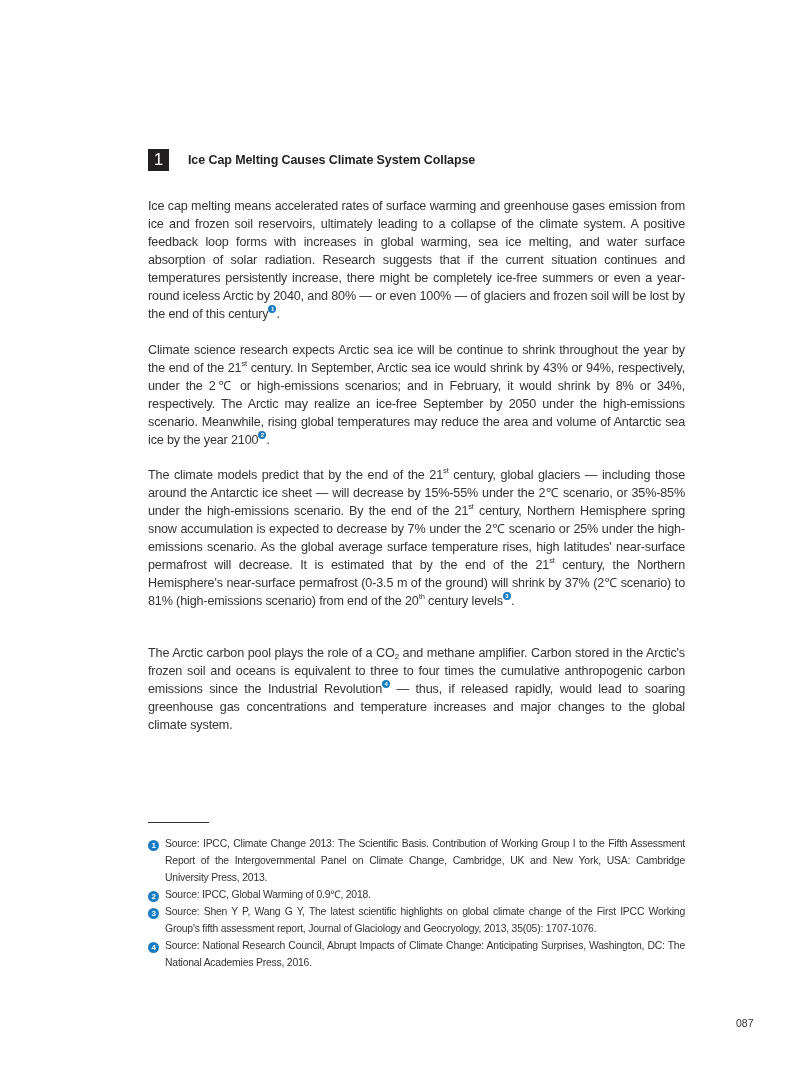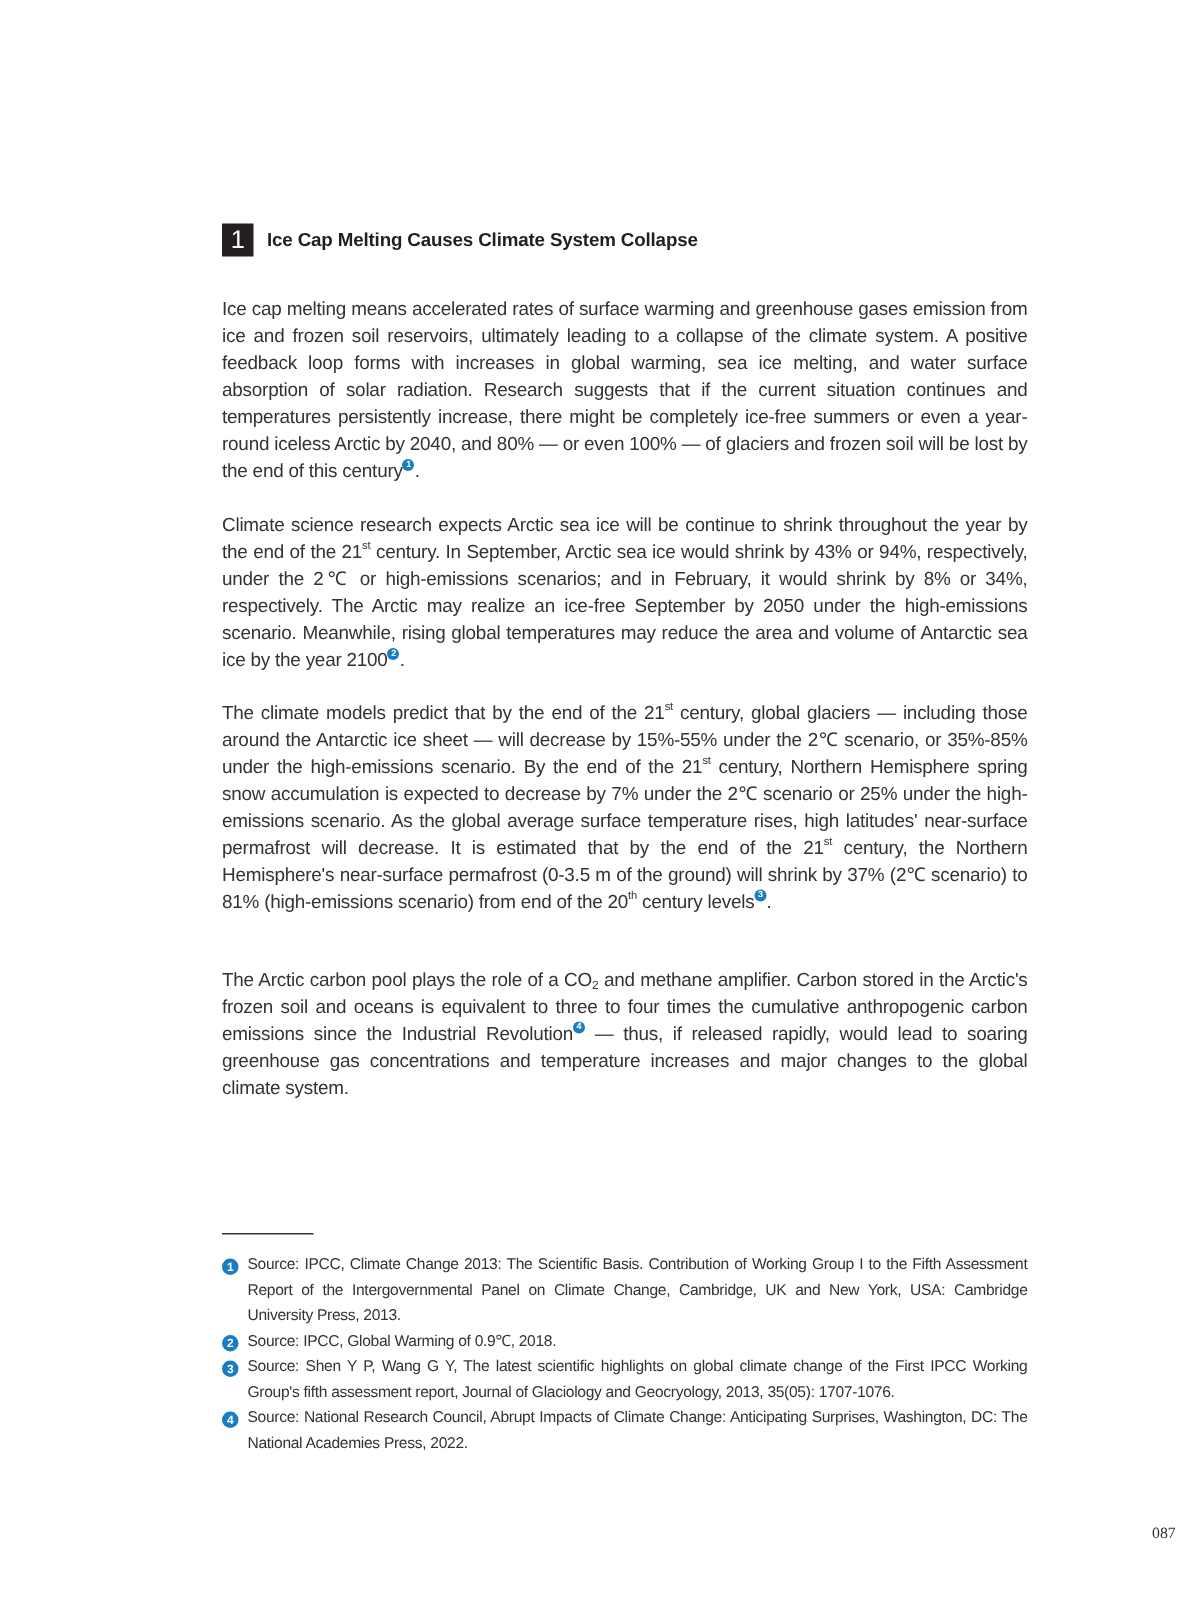--- a/index.html
+++ b/index.html
@@ -2,36 +2,36 @@
 <html><head>
 <meta charset="utf-8">
 <style>
   html, body { margin:0; padding:0; background:#ffffff; }
   body { width:793px; height:1077px; position:relative; overflow:hidden;
          font-family:"Liberation Sans", sans-serif; color:#2b2b2b; }
   .page { position:absolute; left:148px; top:0; width:537px; }
   .heading { position:absolute; top:149px; left:0; display:flex; align-items:center; }
   .num-box { width:21px; height:22px; background:#231f20; color:#fff; font-size:17px;
              display:flex; align-items:center; justify-content:center; font-weight:normal; }
-  .heading-title { margin-left:9px; font-size:12.5px; font-weight:bold; color:#231f20; letter-spacing:-0.1px; }
+  .heading-title { margin-left:19px; font-size:12.5px; font-weight:bold; color:#231f20; letter-spacing:-0.1px; }
   .para { position:absolute; left:0; width:537px; font-size:12.6px; line-height:18px;
           text-align:justify; color:#333; letter-spacing:-0.15px; }
   .p1 { top:184px; } .p2 { top:328px; } .p3 { top:453px; } .p4 { top:631px; }
   sup { font-size:7.5px; line-height:0; vertical-align:6px; }
   sub { font-size:8px; line-height:0; vertical-align:-2px; }
   .fnref { display:inline-block; width:8px; height:8px; border-radius:50%; background:#1a7cc1;
            color:#fff; font-size:6px; line-height:8px; text-align:center; vertical-align:7px; font-weight:bold; }
   .rule { position:absolute; left:0; top:822px; width:61px; height:1px; background:#333; }
   .footnotes { position:absolute; left:0; top:835px; width:537px; font-size:10.4px; line-height:17px; color:#333; letter-spacing:-0.2px; }
   .fn { display:flex; text-align:justify; }
   .fn-mark { flex:0 0 17px; }
   .fn-mark span { display:inline-block; width:11px; height:11px; border-radius:50%; background:#1a7cc1; color:#fff;
                   font-size:8px; line-height:11px; text-align:center; font-weight:bold; vertical-align:-1px; }
   .fn-text { flex:1; }
-  .page-number { position:absolute; left:768px; top:1017px; font-size:10.5px; color:#333;font-family:Liberation Serif, serif; }
+  .page-number { position:absolute; left:736px; top:1017px; font-size:10.5px; color:#333; }
 </style>
 </head>
 <body>
 
 <div class="page">
   <div class="heading">
     <div class="num-box">1</div>
     <div class="heading-title">Ice Cap Melting Causes Climate System Collapse</div>
   </div>
 
@@ -50,18 +50,18 @@
     <div class="fn">
       <div class="fn-mark"><span>2</span></div>
       <div class="fn-text">Source: IPCC, Global Warming of 0.9℃, 2018.</div>
     </div>
     <div class="fn">
       <div class="fn-mark"><span>3</span></div>
       <div class="fn-text">Source: Shen Y P, Wang G Y, The latest scientific highlights on global climate change of the First IPCC Working Group's fifth assessment report, Journal of Glaciology and Geocryology, 2013, 35(05): 1707-1076.</div>
     </div>
     <div class="fn">
       <div class="fn-mark"><span>4</span></div>
-      <div class="fn-text">Source: National Research Council, Abrupt Impacts of Climate Change: Anticipating Surprises, Washington, DC: The National Academies Press, 2022.</div>
+      <div class="fn-text">Source: National Research Council, Abrupt Impacts of Climate Change: Anticipating Surprises, Washington, DC: The National Academies Press, 2016.</div>
     </div>
   </div>
 </div>
 
 <div class="page-number">087</div>
 
 </body></html>

